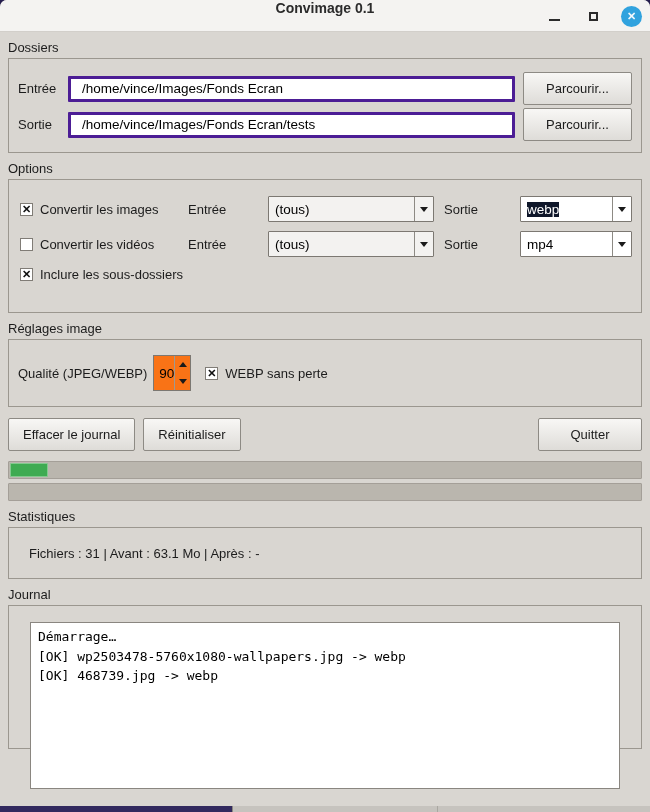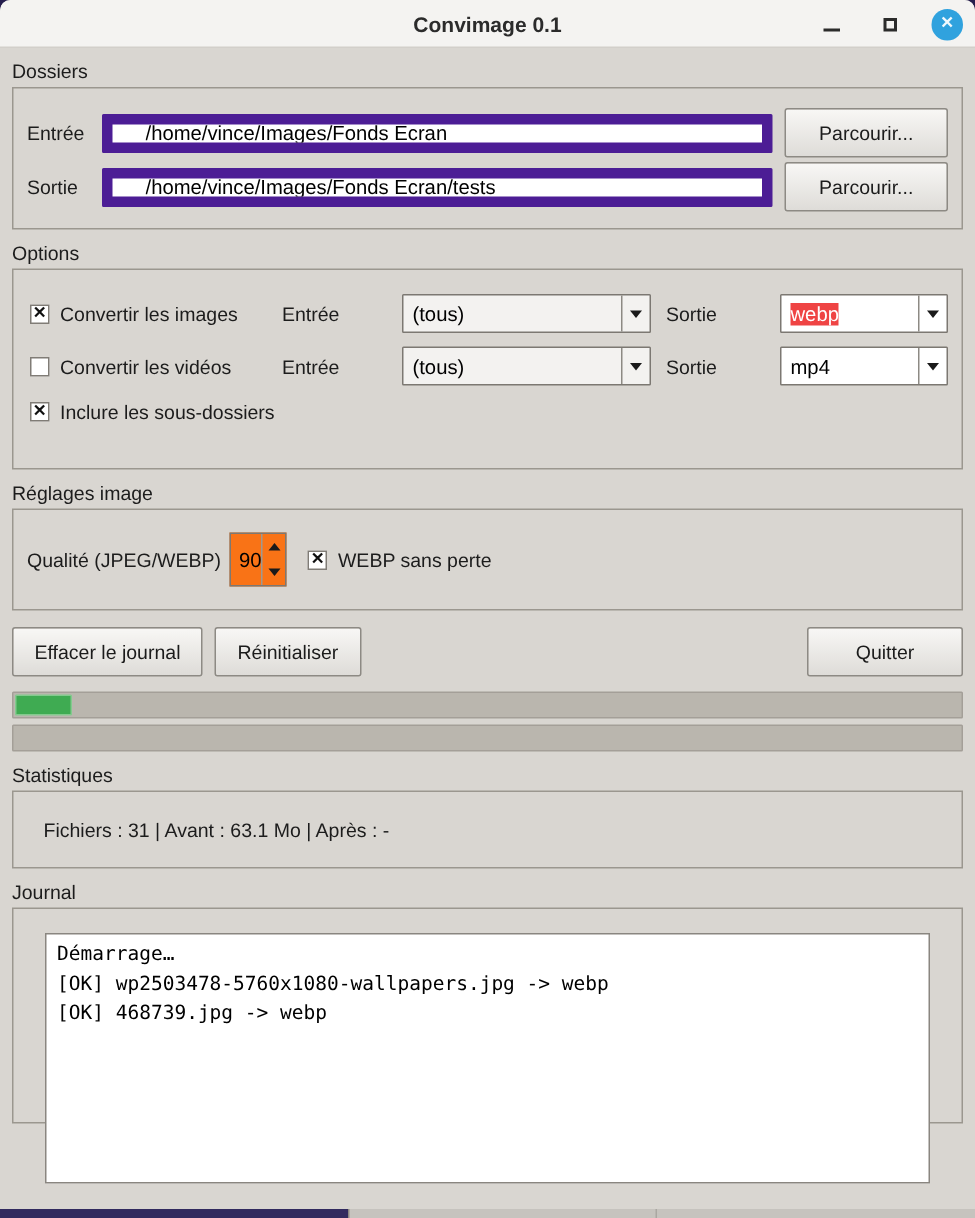--- a/index.html
+++ b/index.html
@@ -12,21 +12,21 @@
   }
   .window {
     position:absolute; top:0; left:0; width:650px; height:806px;
     background:#d9d6d1;
     border-radius:7px 7px 0 0;
     overflow:hidden;
   }
   
   .titlebar {
     height:32px; background:#f4f3f1; border-bottom:1px solid #d2cfca;
-    display:flex; align-items:center; justify-content:center; position:relative;
+    display:flex; justify-content:center; position:relative;
   }
   .tb-title { font-size:14px; font-weight:bold; color:#2b2b2b; }
   .tb-controls {
     position:absolute; right:8px; top:0; height:32px;
     display:flex; align-items:center; gap:17px;
   }
   .tb-btn { width:22px; height:22px; display:flex; align-items:center; justify-content:center; cursor:default; }
   .min-glyph { width:11px; height:2px; background:#2b2b2b; margin-top:8px; }
   .max-glyph { width:9px; height:9px; border:2px solid #2b2b2b; background:transparent; }
   .close-btn { width:21px; height:21px; border-radius:50%; background:#30a2de; display:flex; align-items:center; justify-content:center; }
@@ -34,23 +34,23 @@
   
   .content { padding:0 8px; }
   .section-label { font-size:13px; color:#1c1c1c; margin:8px 0 3px 0; }
   .frame { border:1px solid #9b978f; background:#d9d6d1; width:634px; }
   
   .frame.dossiers { padding:13px 9px 11px 9px; }
   .drow { display:flex; align-items:center; margin-bottom:3px; height:33px; }
   .drow:last-child { margin-bottom:0; }
   .dlabel { width:50px; font-size:13px; color:#1c1c1c; flex:none; }
   .text-input {
-    flex:1; height:26px; background:#ffffff; border:7px solid #4c1d95;
+    flex:1; height:26px; background:#ffffff; border:3px solid #4c1d95;
     font-family:"Liberation Sans", sans-serif; font-size:13.5px; color:#000;
-    padding:0 22px; border-radius:1px;
+    padding:0 11px; border-radius:1px;
   }
   .btn {
     height:33px; background:linear-gradient(#f8f7f5,#dedcd8);
     border:1px solid #8d8a84; border-radius:2px;
     font-family:"Liberation Sans", sans-serif; font-size:13px; color:#1b1b1b;
     padding:0 14px; cursor:default;
   }
   .drow .btn { width:109px; margin-left:8px; flex:none; }
   
   .frame.options { padding:16px 9px 14px 11px; }
@@ -69,21 +69,21 @@
   .lbl-entree { width:46px; margin-left:0; }
   .lbl-sortie { width:42px; margin-left:10px; }
   .combo {
     height:26px; border:1px solid #7c7872; background:#f3f2f0;
     display:flex; align-items:stretch; border-radius:1px;margin-left:34px;
   }
   .combo.entry { background:#ffffff; }
   .combo-in { width:166px; flex:none; }
   .combo-out { flex:1; }
   .combo-text { flex:1; display:flex; align-items:center; padding:0 6px; font-size:13.5px; color:#000; overflow:hidden; white-space:nowrap; }
-  .combo-text .selhl { background:#ef4444; color:#ffffff; }
+  .combo-text .selhl { background:#0f172a; color:#ffffff; }
   .combo-arrow { width:19px; flex:none; border-left:1px solid #8d8a84; display:flex; align-items:center; justify-content:center; }
   .arrow-down { width:0; height:0; border-left:4px solid transparent; border-right:4px solid transparent; border-top:5px solid #1a1a1a; }
   
   .frame.reglages { padding:15px 9px; display:flex; align-items:center; }
   .q-label { font-size:13px; color:#1c1c1c; margin-right:6px; }
   .spinbox { width:38px; height:36px; background:#f97316; border:1px solid #7c7872; display:flex; align-items:stretch; margin-right:14px; }
   .spin-value { flex:1; display:flex; align-items:center; padding-left:5px; font-size:13.5px; color:#000; }
   .spin-arrows { width:17px; border-left:1px solid #9d9992; display:flex; flex-direction:column; }
   .spin-up, .spin-down { flex:1; display:flex; align-items:center; justify-content:center; }
   .tri-up { width:0; height:0; border-left:4px solid transparent; border-right:4px solid transparent; border-bottom:5px solid #1a1a1a; }

